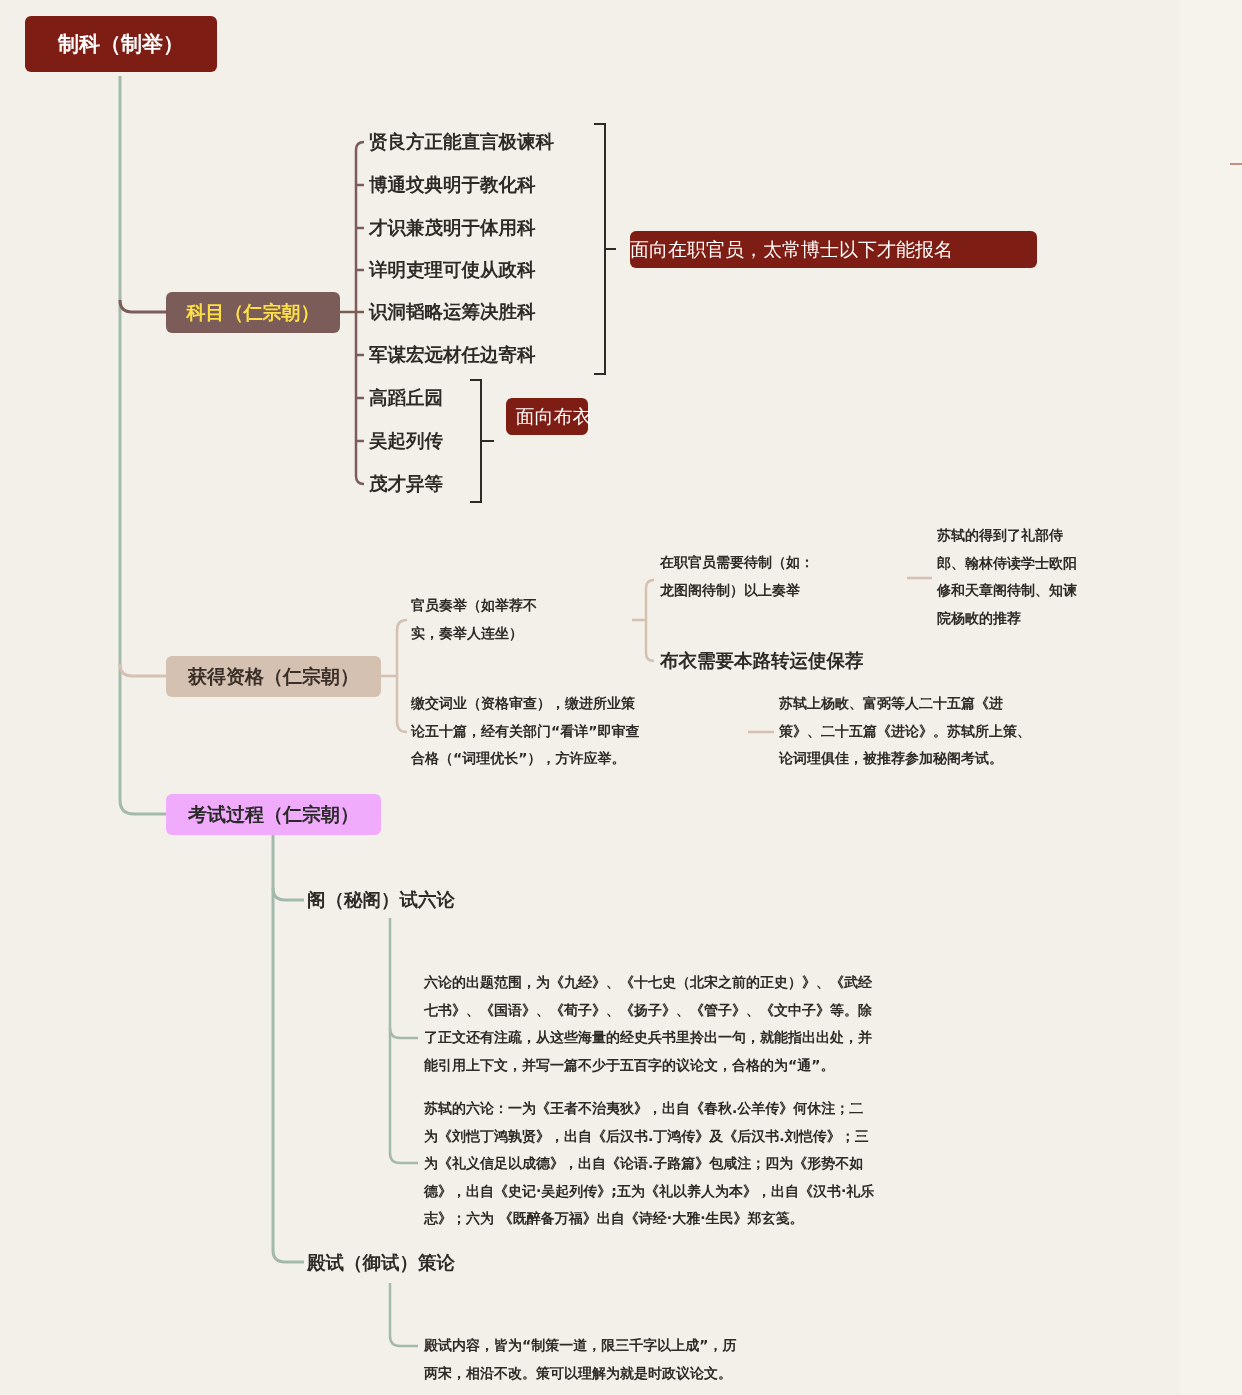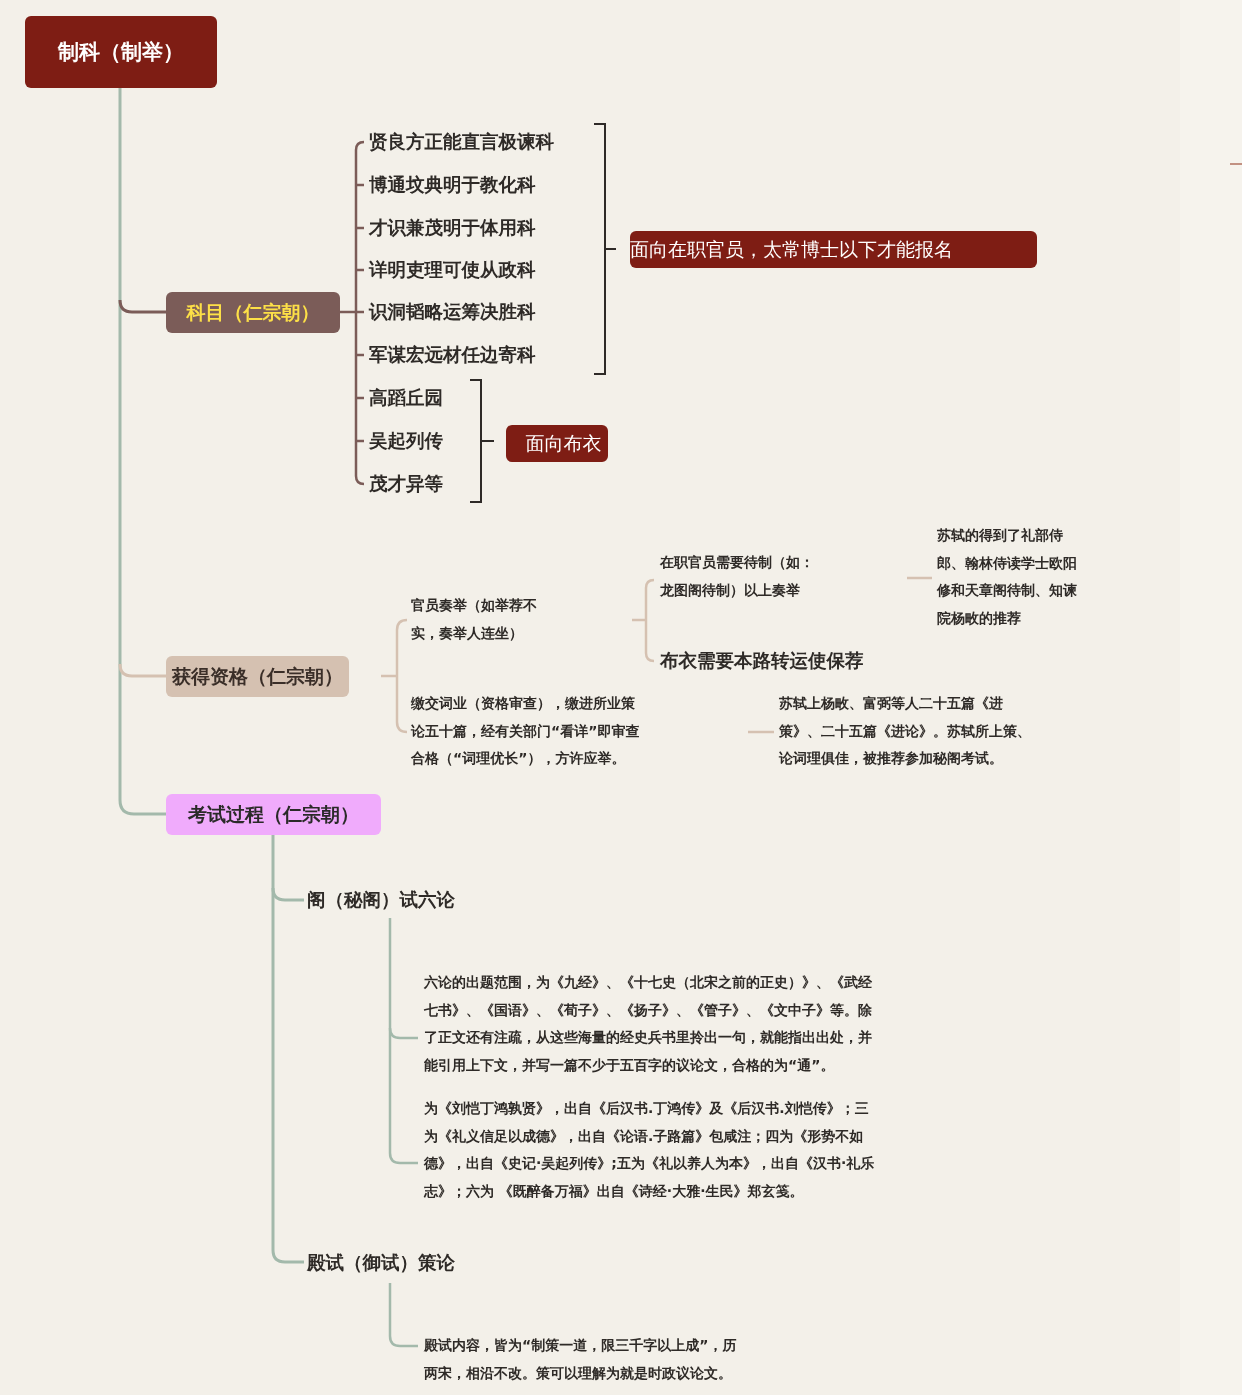--- a/index.html
+++ b/index.html
@@ -13,27 +13,27 @@
     position: absolute; left: 1180px; top: 0; width: 62px; height: 1395px;
     background: #f6f3ed;
   }
   .texture-top { position: absolute; left: 1180px; top: 0; width: 62px; height: 165px; background: #f1eee7; }
   svg.lines { position: absolute; left: 0; top: 0; width: 1242px; height: 1395px; pointer-events: none; }
   .node {
     position: absolute; box-sizing: border-box; border-radius: 6px;
     display: flex; align-items: center; justify-content: center;
     font-weight: bold; white-space: nowrap;
   }
-  .root { left: 25px; top: 16px; width: 192px; height: 72px; background: #7e1d14; color: #fff; font-size: 21px; }
+  .root { left: 25px; top: 16px; width: 192px; height: 56px; background: #7e1d14; color: #fff; font-size: 21px; }
   .n-kemu { left: 166px; top: 292px; width: 174px; height: 41px; background: #7b5c58; color: #fde047; font-size: 19px; }
-  .n-zige { left: 166px; top: 656px; width: 183px; height: 41px; background: #d5c1b1; color: #3a2e28; font-size: 19px; }
+  .n-zige { left: 166px; top: 656px; width: 215px; height: 41px; background: #d5c1b1; color: #3a2e28; font-size: 19px; }
   .n-kaoshi { left: 166px; top: 794px; width: 215px; height: 41px; background: #f0abfc; color: #2a2a28; font-size: 19px; }
   .tag { position: absolute; box-sizing: border-box; border-radius: 6px; background: #7e1d14; color: #fff; font-size: 19px; display: flex; align-items: center; white-space: nowrap; }
   .tag-officials { left: 630px; top: 231px; width: 407px; height: 37px; }
-  .tag-commoners { left: 506px; top: 425px; width: 102px; height: 37px; justify-content: center; padding-left: 13px; }
+  .tag-commoners { left: 506px; top: 398px; width: 82px; height: 37px; justify-content: center; padding-left: 13px; }
   .txt { position: absolute; font-size: 18.5px; font-weight: bold; line-height: 28px; white-space: nowrap; color: #2e2a27; }
   .para { position: absolute; font-size: 14px; font-weight: bold; line-height: 27.5px; color: #2e2a27; }
   .subject { left: 369px; }
 </style>
 </head>
 <body>
 
 <div class="texture-top"></div>
 <div class="texture"></div>
 
@@ -112,20 +112,21 @@
 
 <div class="node n-kaoshi">考试过程（仁宗朝）</div>
 <div class="txt" style="left:307px; top:886px;">阁（秘阁）试六论</div>
 <div class="para" style="left:424px; top:969px;">
   <div>六论的出题范围，为《九经》、《十七史（北宋之前的正史）》、《武经</div>
   <div>七书》、《国语》、《荀子》、《扬子》、《管子》、《文中子》等。除</div>
   <div>了正文还有注疏，从这些海量的经史兵书里拎出一句，就能指出出处，并</div>
   <div>能引用上下文，并写一篇不少于五百字的议论文，合格的为“通”。</div>
 </div>
 <div class="para" style="left:424px; top:1095px;">
+  <div>苏轼的六论：一为《王者不治夷狄》，出自《春秋.公羊传》何休注；二</div>
   <div>为《刘恺丁鸿孰贤》，出自《后汉书.丁鸿传》及《后汉书.刘恺传》；三</div>
   <div>为《礼义信足以成德》，出自《论语.子路篇》包咸注；四为《形势不如</div>
   <div>德》，出自《史记·吴起列传》;五为《礼以养人为本》，出自《汉书·礼乐</div>
   <div>志》；六为 《既醉备万福》出自《诗经·大雅·生民》郑玄笺。</div>
 </div>
 <div class="txt" style="left:307px; top:1249px;">殿试（御试）策论</div>
 <div class="para" style="left:424px; top:1332px;">
   <div>殿试内容，皆为“制策一道，限三千字以上成”，历</div>
   <div>两宋，相沿不改。策可以理解为就是时政议论文。</div>
 </div>

